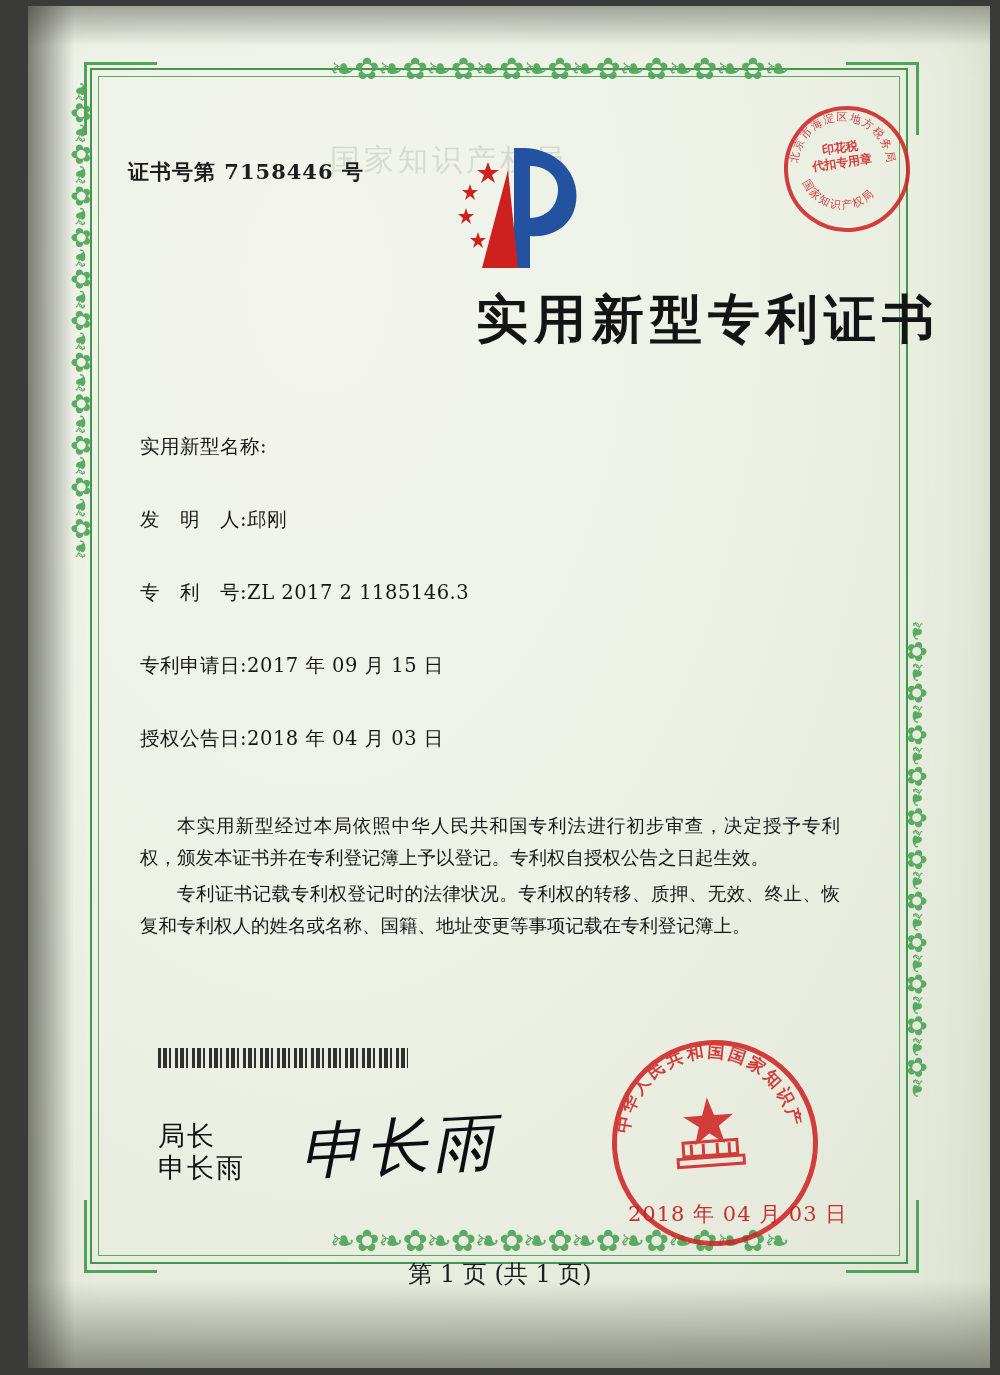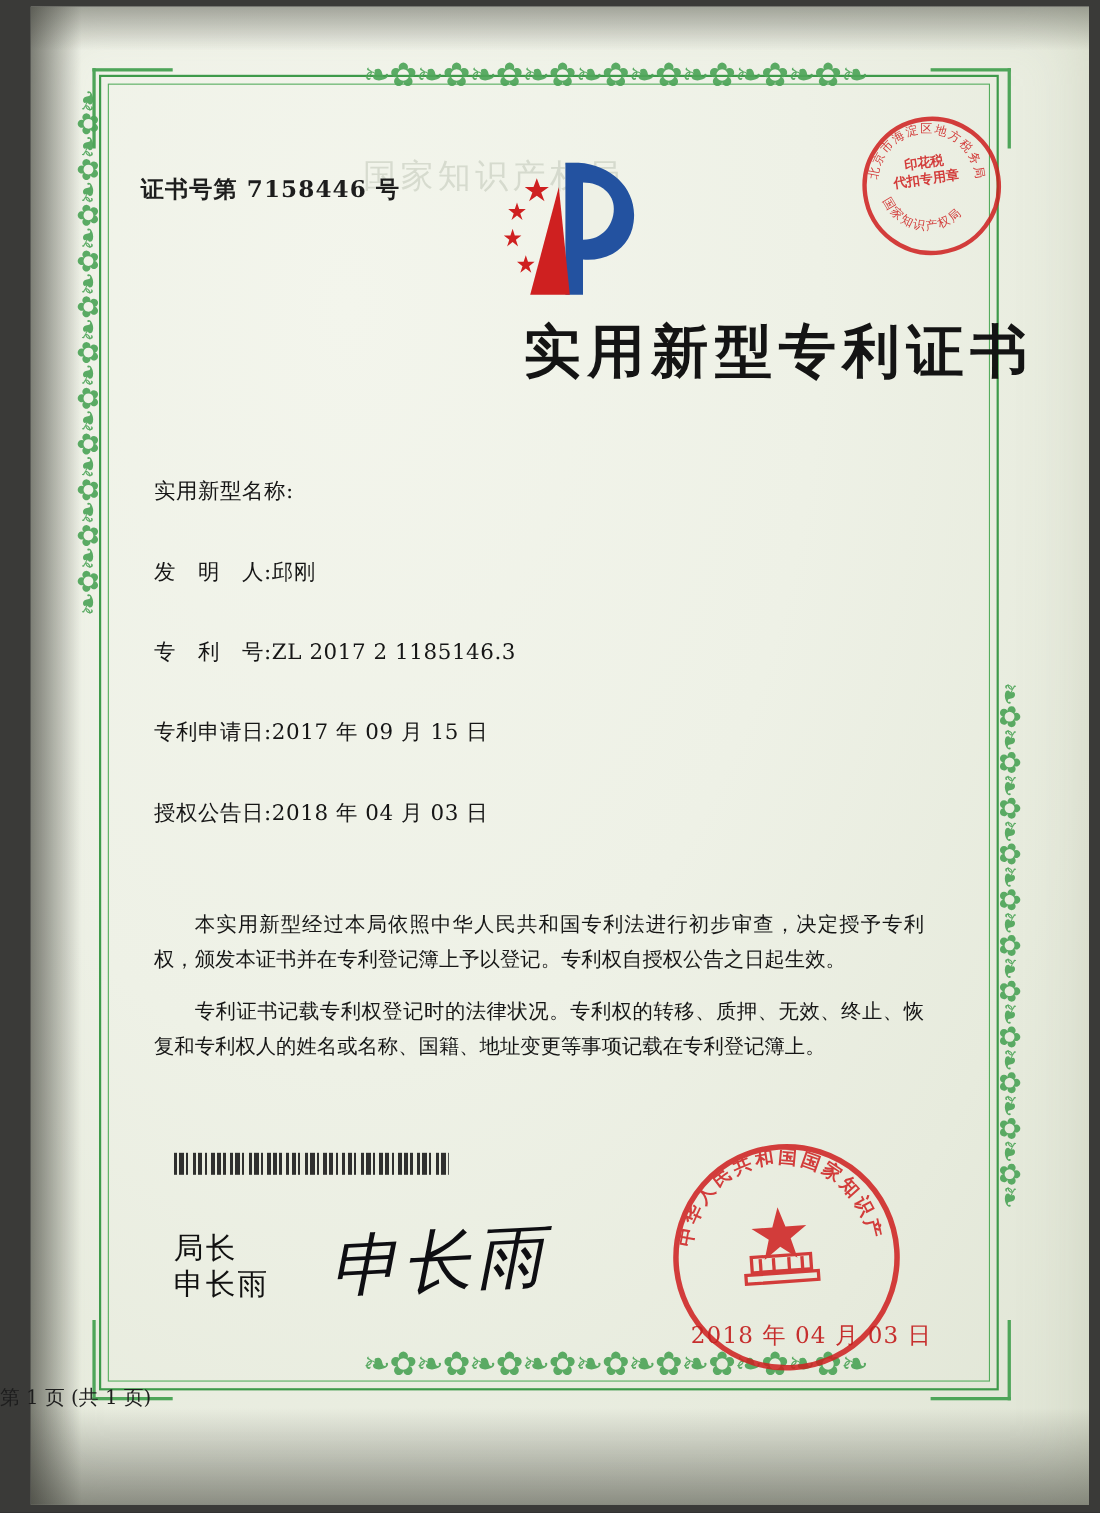--- a/index.html
+++ b/index.html
@@ -164,21 +164,21 @@
     position: absolute;
     left: 140px; top: 810px;
     width: 700px;
     font-size: 18.5px;
     line-height: 32px;
     color: #161616;
     font-family: "DejaVu Serif", "Liberation Serif", serif;
     text-align: justify;
   }
   .body-text p {
-    margin: 15px 0 4px 0;
+    margin: 0 0 4px 0;
     text-indent: 37px;
   }
 
   
   .barcode {
     position: absolute;
     left: 158px; top: 1048px;
     width: 250px; height: 20px;
     background: repeating-linear-gradient(
       to right,
@@ -254,21 +254,22 @@
     color: #c42020;
     font-family: "DejaVu Serif", "Liberation Serif", serif;
     letter-spacing: 1px;
     opacity: .92;
   }
 
   .page-footer {
     position: absolute;
     left: 0; top: 1258px;
     width: 1000px;
-    font-size: 18px;
+    text-align: center;
+    font-size: 24px;
     color: #1d1d1d;
     font-family: "DejaVu Serif", "Liberation Serif", serif;
   }
 
   .ghost-text {
     position: absolute;
     left: 330px; top: 140px;
     width: 420px;
     font-size: 30px;
     color: rgba(120,130,110,0.22);

